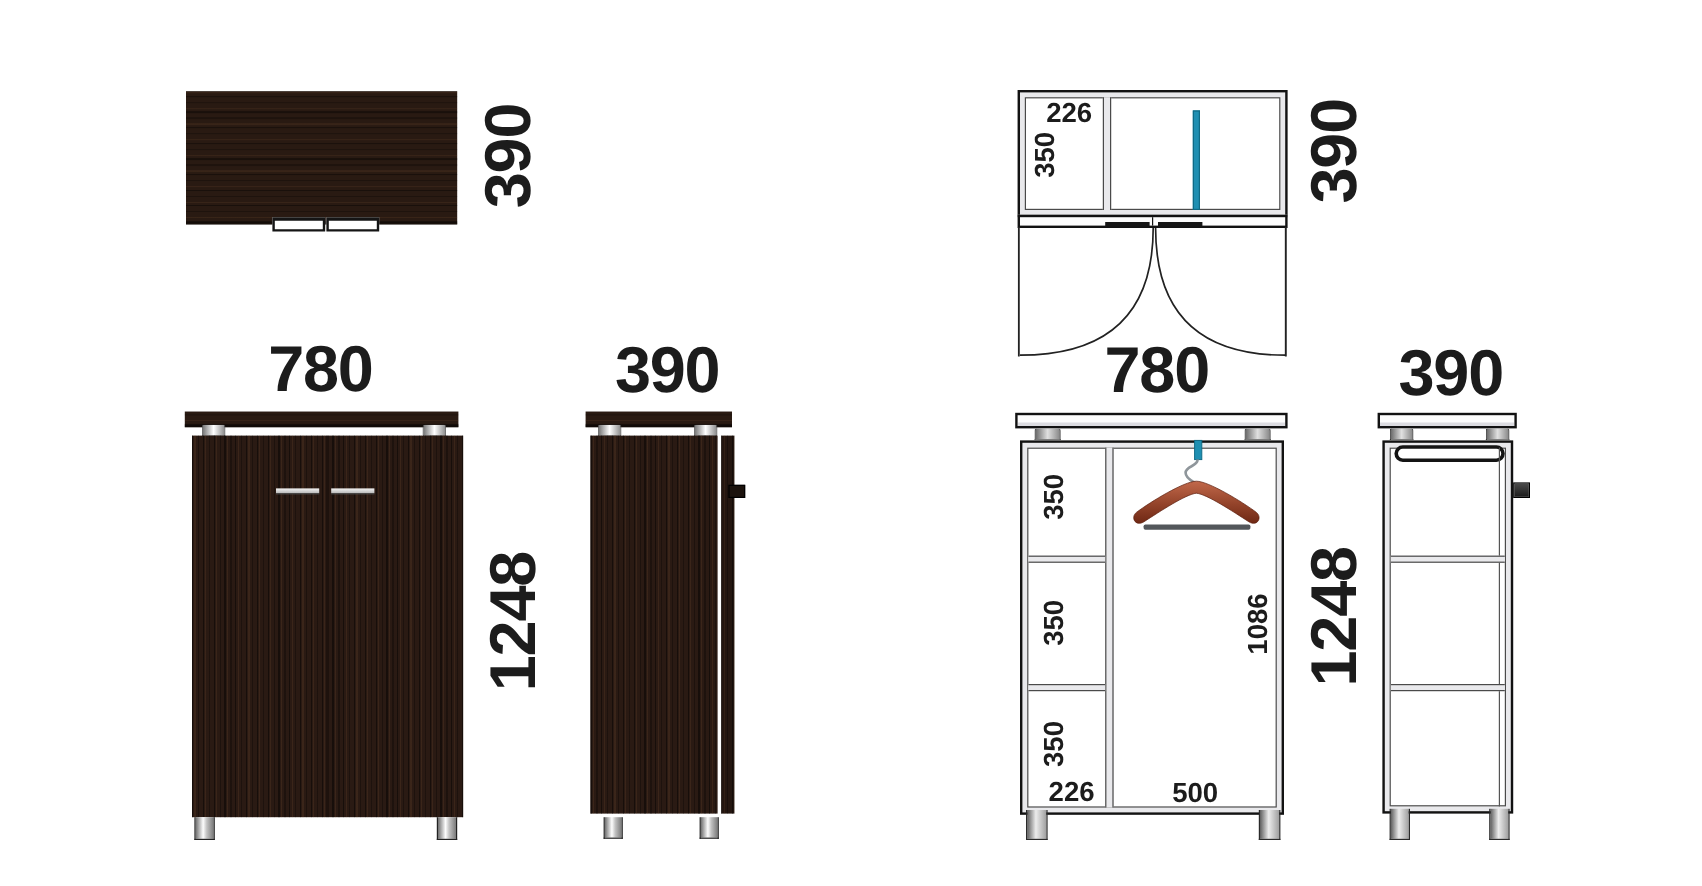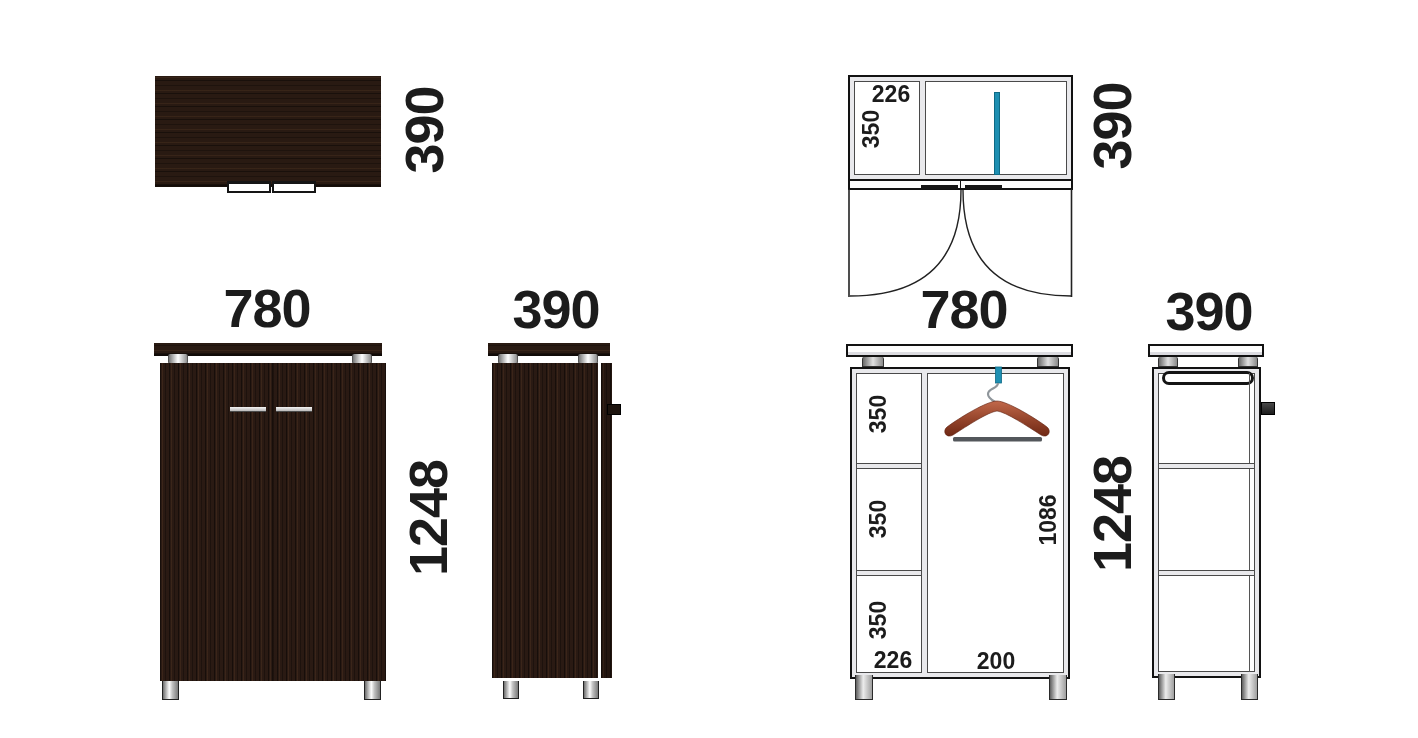--- a/index.html
+++ b/index.html
@@ -119,21 +119,21 @@
     </defs>
     <rect x="70.5" y="5" width="6" height="16" fill="#1e8fb2" stroke="#0e6a85" stroke-width="0.8"></rect>
     <path d="M73,21 C73,27 63,26 63,32 C63,37 69,39 72,41" stroke="#8f969b" stroke-width="2.2" fill="none"></path>
     <path d="M72,39 C62,39 34,56 22,65 C17,69 21,77 28,73 C42,64 63,50 72,49 C81,50 102,64 116,73 C123,77 127,69 122,65 C110,56 82,39 72,39 Z" fill="url(#hg)" stroke="#5e1f0e" stroke-width="0.6"></path>
     <rect x="28" y="75" width="89" height="4.5" rx="1.5" fill="#53575b"></rect>
   </svg>
   <div class="dim small rot" style="left:878px;top:414px;">350</div>
   <div class="dim small rot" style="left:878px;top:519px;">350</div>
   <div class="dim small rot" style="left:878px;top:620px;">350</div>
   <div class="dim small" style="left:893px;top:660px;">226</div>
-  <div class="dim small" style="left:996px;top:661px;">200</div>
+  <div class="dim small" style="left:996px;top:661px;">500</div>
   <div class="dim small rot" style="left:1048px;top:520px;">1086</div>
   <div class="abs gray-leg" style="left:855px;top:675px;width:16px;height:24px;"></div>
   <div class="abs gray-leg" style="left:1049px;top:675px;width:16px;height:24px;"></div>
   <div class="dim big rot" style="left:1112px;top:514px;">1248</div>
 
   <div class="dim big" style="left:1209px;top:311px;">390</div>
   <div class="abs sch-board" style="left:1148px;top:344px;width:112px;height:9px;"></div>
   <div class="abs gray-spacer" style="left:1158px;top:357px;width:18px;height:9px;"></div>
   <div class="abs gray-spacer" style="left:1238px;top:357px;width:18px;height:9px;"></div>
   <div class="abs sch" style="left:1152px;top:367px;width:105px;height:307px;">

